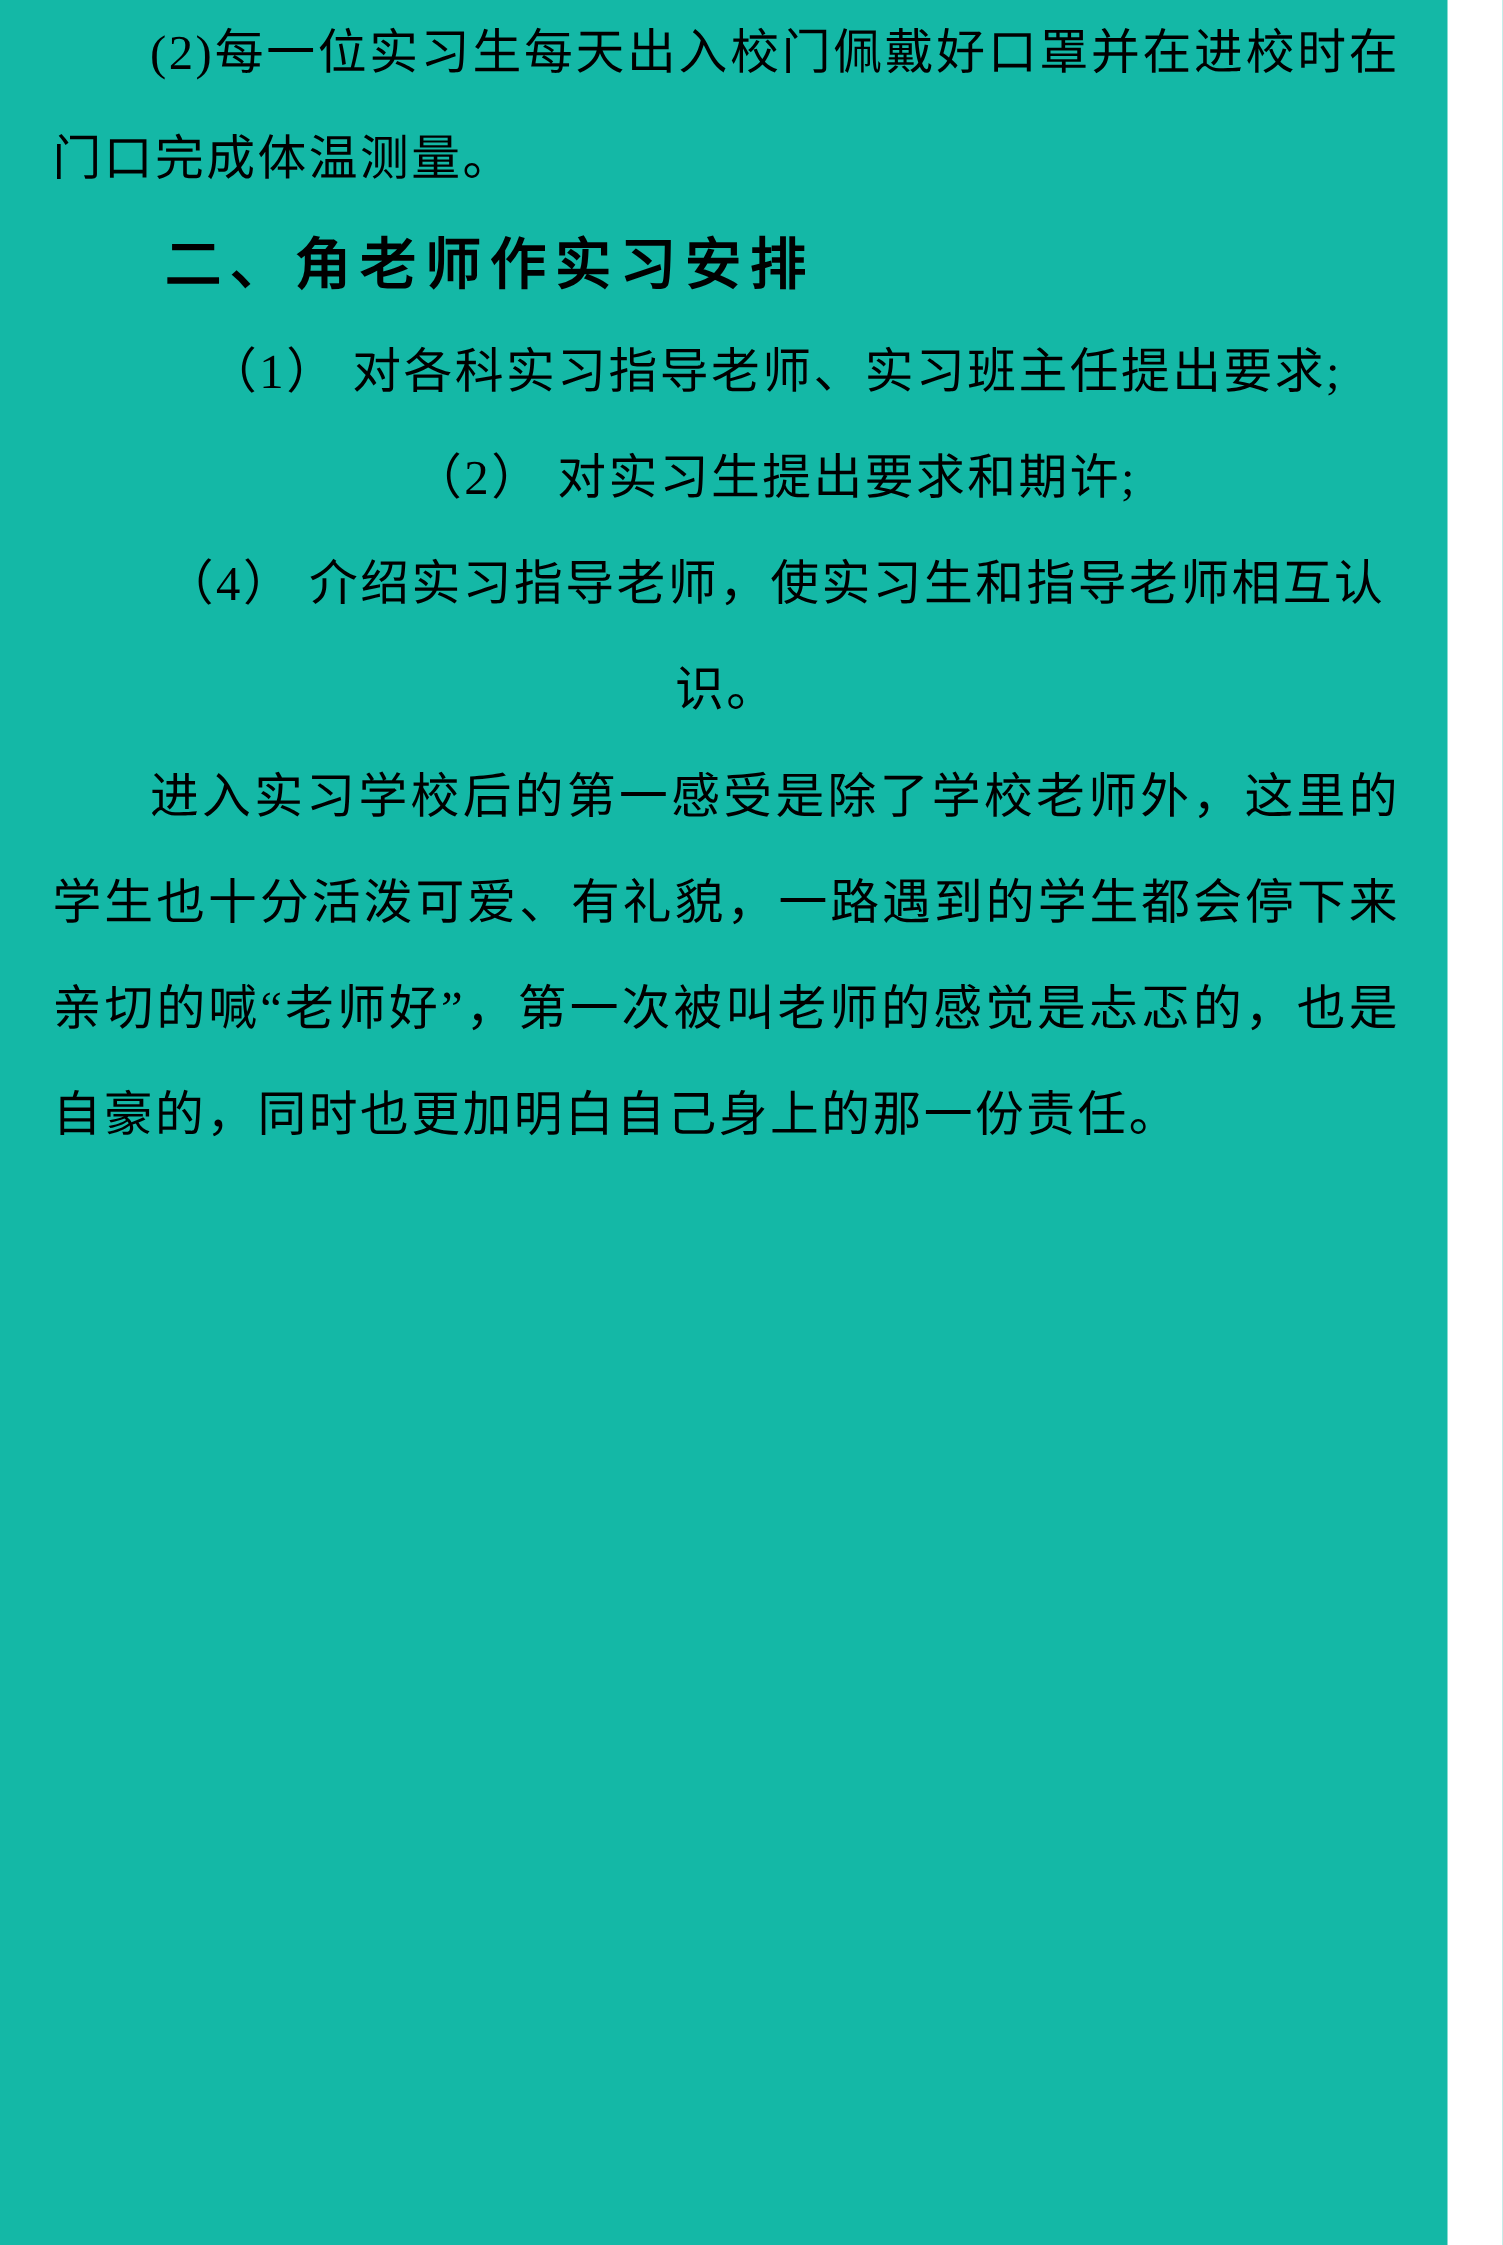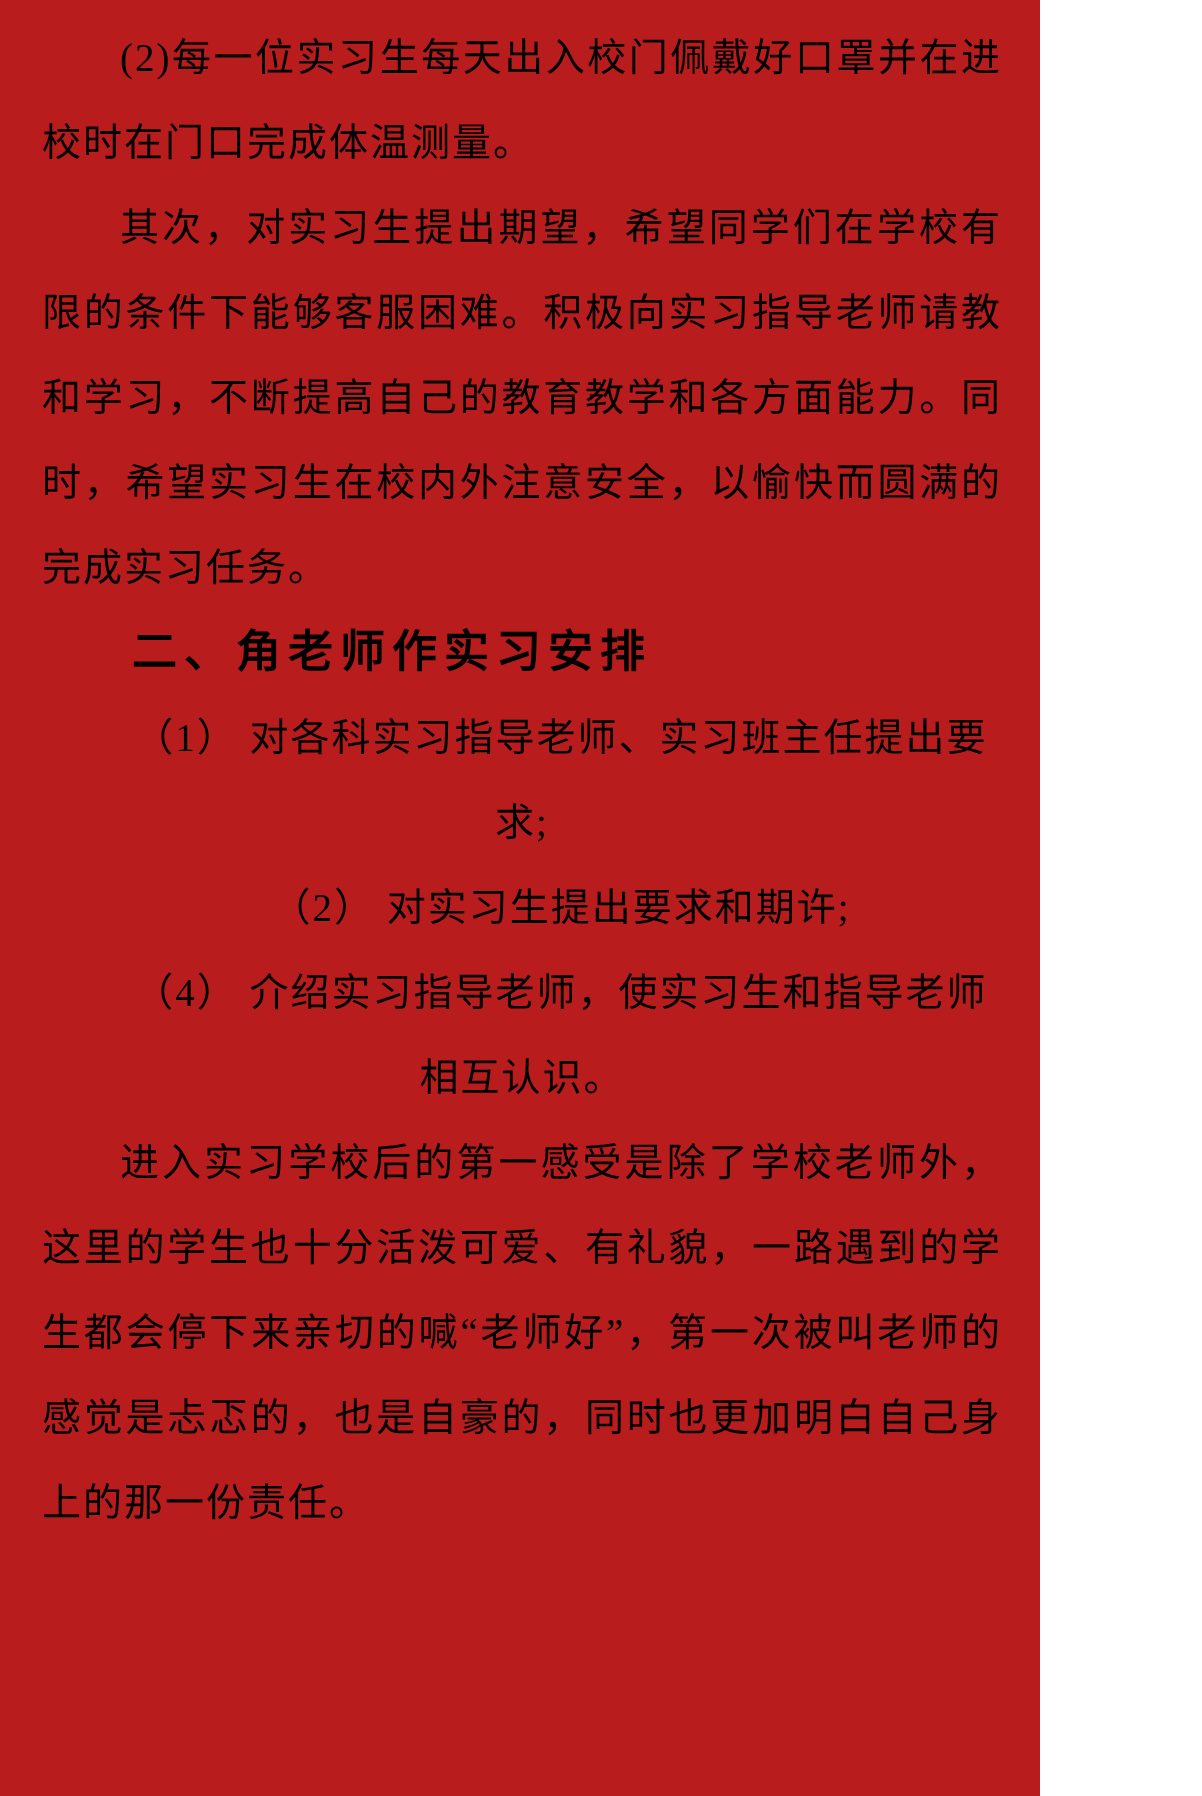--- a/index.html
+++ b/index.html
@@ -9,24 +9,24 @@
   }
   body {
     width: 1202px;
     height: 1796px;
     overflow: hidden;
     color: #000000;
     font-family: "Liberation Serif", "DejaVu Serif", serif;
   }
   .page {
     box-sizing: border-box;
-    width: 1040px;
+    width: 1158px;
     height: 1796px;
-    padding: 15px 38px 0 42px;
-    background: #b91c1c;
+    padding: 0 38px 0 42px;
+    background: #14b8a6;
   }
   .para, .list-item, .heading {
     margin: 0;
     padding: 0;
     font-size: 39px;
     line-height: 85px;
     letter-spacing: 2px;
     text-align: justify;
     text-justify: inter-character;
     text-indent: 2em;
@@ -42,21 +42,20 @@
   .list-item {
     text-align: center;
   }
 </style>
 </head>
 <body>
 
 <div class="page">
   <p class="para">(2)每一位实习生每天出入校门佩戴好口罩并在进校时在门口完成体温测量。</p>
 
-  <p class="para">其次，对实习生提出期望，希望同学们在学校有限的条件下能够客服困难。积极向实习指导老师请教和学习，不断提高自己的教育教学和各方面能力。同时，希望实习生在校内外注意安全，以愉快而圆满的完成实习任务。</p>
 
   <p class="heading">二、角老师作实习安排</p>
 
   <p class="list-item">（1） 对各科实习指导老师、实习班主任提出要求;</p>
 
   <p class="list-item">（2） 对实习生提出要求和期许;</p>
 
 
   <p class="list-item">（4） 介绍实习指导老师，使实习生和指导老师相互认识。</p>
 

